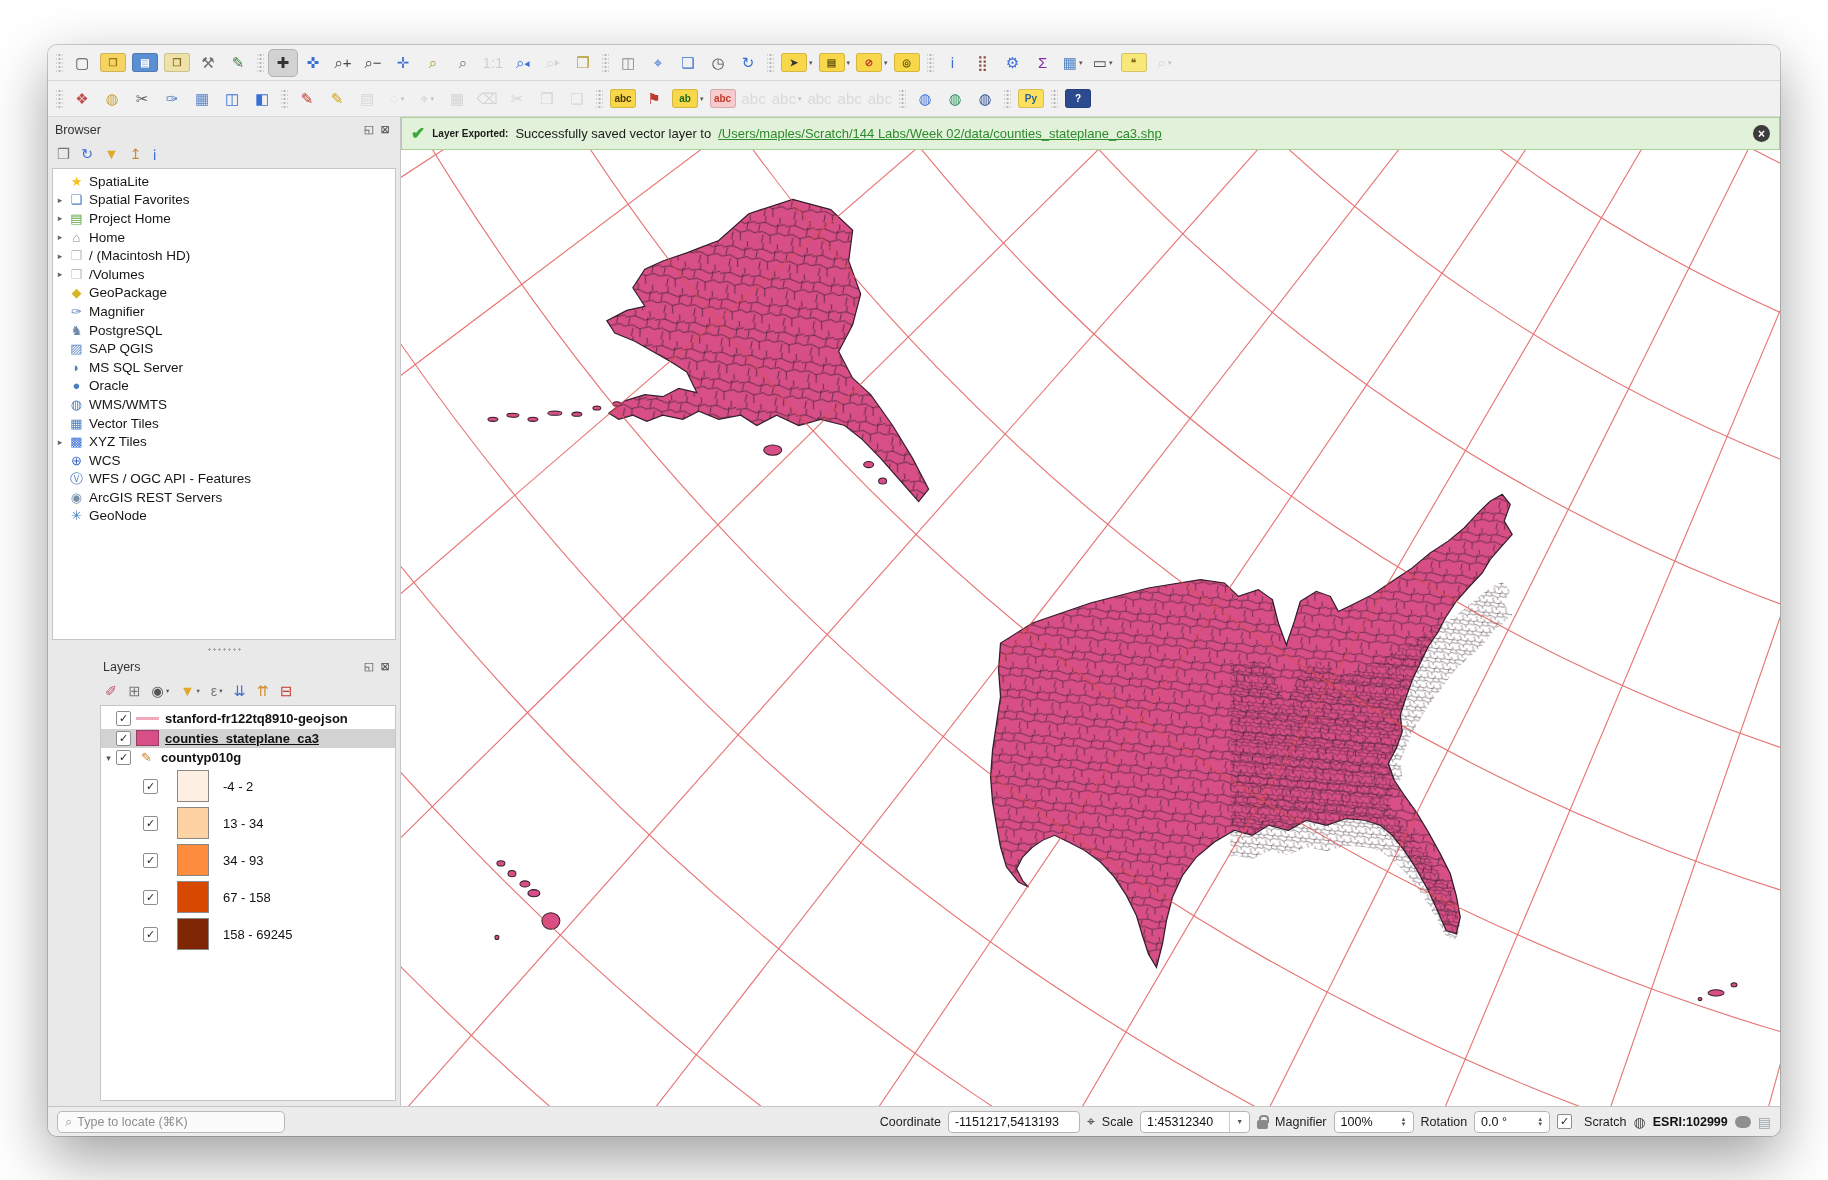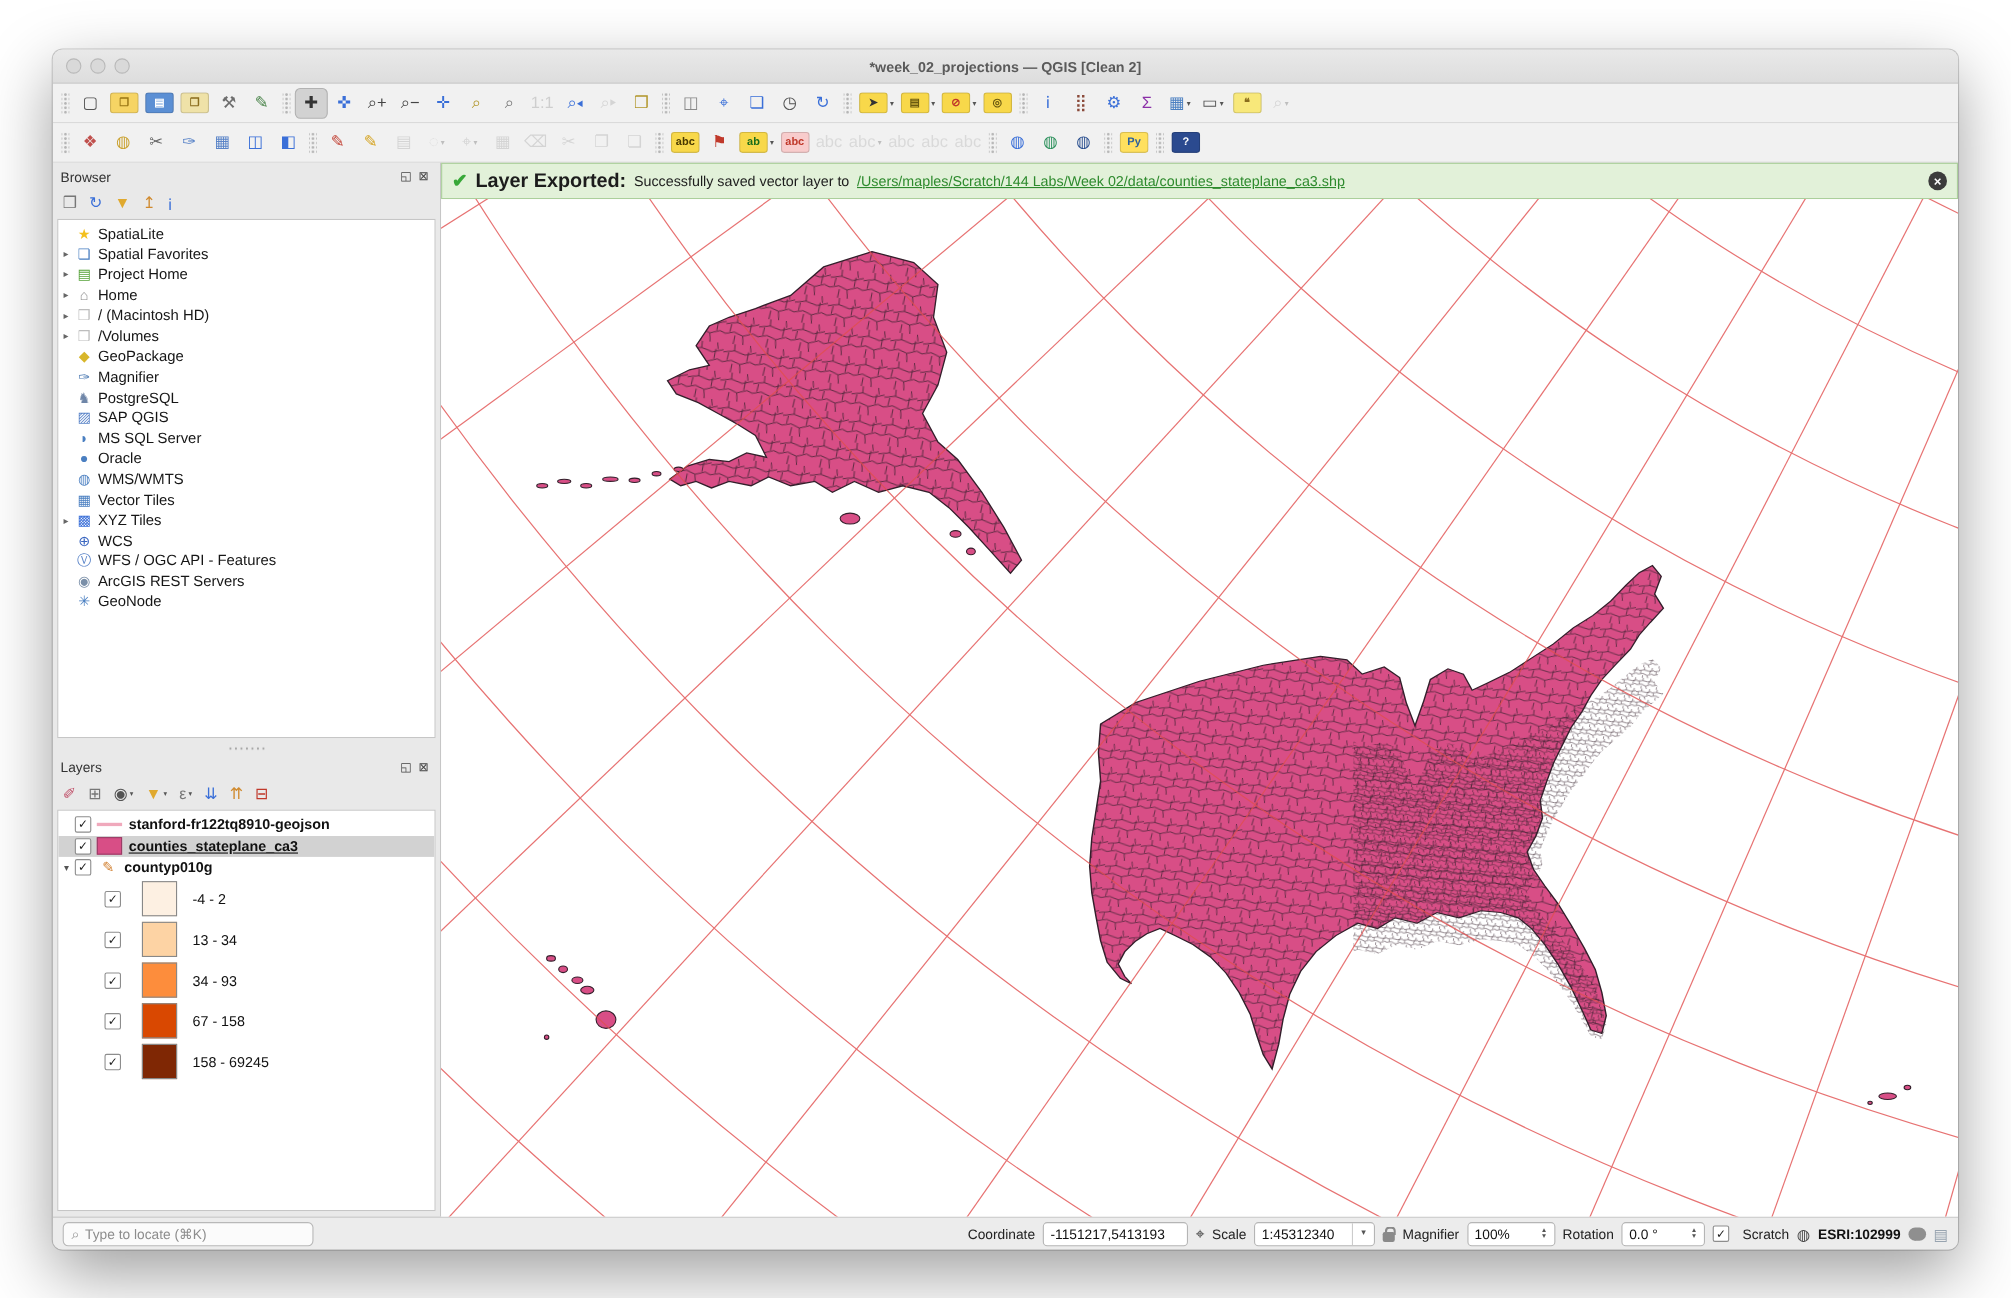--- a/index.html
+++ b/index.html
@@ -25,21 +25,21 @@
   .tbtn.disabled{opacity:.32;}
   .gly{font-size:15px;line-height:1;}
   .gly.chip{min-width:20px;height:17px;border-radius:3px;font-size:10px;font-weight:bold;
     display:inline-flex;align-items:center;justify-content:center;padding:0 2px;border:1px solid rgba(0,0,0,.15);}
   .dd{font-size:7px;color:#555;margin-left:2px;}
   
   .main{flex:1;display:flex;min-height:0;}
   .sidebar{width:352px;background:#e9e9e9;border-right:1px solid #c6c6c6;display:flex;flex-direction:column;flex:0 0 auto;}
   .panel{display:flex;flex-direction:column;min-height:0;}
   #browser-panel{height:528px;flex:0 0 auto;}
-  #layers-panel{flex:1;}
+  #layers-panel{flex:1;margin-left:48px;}
   .phead{height:21px;display:flex;align-items:center;padding:2px 7px 0 7px;}
   .ptitle{flex:1;font-size:12.5px;color:#333;}
   .pbtn{width:16px;height:14px;display:flex;align-items:center;justify-content:center;font-size:11px;color:#444;}
   .ptools{height:27px;display:flex;align-items:center;gap:11px;padding:0 9px;}
   .ptool{font-size:14.5px;display:flex;align-items:center;}
   .ptool .dd{font-size:6.5px;}
   .listbox{flex:1;background:#ffffff;border:1px solid #c6c6c6;margin:1px 4px 5px 4px;overflow:hidden;padding-top:3px;}
   .trow{display:flex;align-items:center;height:18.6px;}
   .arrow{width:14px;text-align:center;font-size:9px;color:#666;flex:0 0 auto;}
   .bicon{width:19px;text-align:center;font-size:13px;margin-right:3px;flex:0 0 auto;}
@@ -58,21 +58,21 @@
   .legrow{display:flex;align-items:center;height:37px;}
   .legswatch{width:30px;height:30px;border:1px solid #888;margin-right:14px;flex:0 0 auto;}
   .leglabel{font-size:13px;color:#111;}
   .splitter{height:9px;display:flex;align-items:center;justify-content:center;}
   .splitter div{width:34px;height:3px;background-image:radial-gradient(circle,#a8a8a8 1px,transparent 1.3px);background-size:5px 3px;}
   
   .mapcol{flex:1;display:flex;flex-direction:column;min-width:0;}
   .msgbar{height:31px;background:#e2f1d9;border:1px solid #abcf9b;display:flex;align-items:center;
     padding:0 9px;gap:7px;flex:0 0 auto;}
   .msgcheck{color:#38a838;font-size:17px;font-weight:bold;}
-  .msgtitle{font-size:18px;font-weight:bold;color:#1c1c1c;}
+  .msgtitle{font-size:10px;font-weight:bold;color:#1c1c1c;}
   .msgtext{font-size:13px;color:#1c1c1c;}
   .msglink{font-size:13px;color:#2d8a2d;text-decoration:underline;}
   .msgclose{margin-left:auto;width:17px;height:17px;border-radius:50%;background:#3c3c3c;color:#fff;
     display:flex;align-items:center;justify-content:center;font-size:12px;font-weight:bold;}
   .canvas{flex:1;position:relative;background:#ffffff;min-height:0;}
   .canvas svg{position:absolute;inset:0;width:100%;height:100%;}
   
   .statusbar{height:29px;background:#ececec;border-top:1px solid #c6c6c6;display:flex;align-items:center;
     padding:0 9px;gap:7px;font-size:12.5px;color:#222;flex:0 0 auto;}
   .locate{width:212px;height:20px;background:#fbfbfb;border:1px solid #b8b8b8;border-radius:5px;
@@ -90,28 +90,20 @@
     border-bottom:none;border-radius:4px 4px 0 0;}
   .bubble{width:16px;height:12px;background:#8f8f8f;border-radius:7px;position:relative;}
   .bubble:after{content:"";position:absolute;left:3px;bottom:-3px;border:3px solid transparent;border-top-color:#8f8f8f;}
   .crs{font-weight:bold;color:#111;}
 </style>
 </head>
 <body>
 
 <div class="window">
 
-  <div class="titlebar">
-    <div class="lights">
-      <div class="light"></div>
-      <div class="light"></div>
-      <div class="light"></div>
-    </div>
-    <div class="wtitle">*week_02_projections — QGIS [Clean 2]</div>
-  </div>
 
   <div class="toolbar" id="tb1">
       <span class="handle"></span>
       <div class="tbtn">
         <span class="gly" style="color: rgb(85, 85, 85);">▢</span>
       </div>
       <div class="tbtn">
         <span class="gly chip" style="color: rgb(154, 119, 20); background: rgb(246, 212, 100);">❒</span>
       </div>
       <div class="tbtn">

